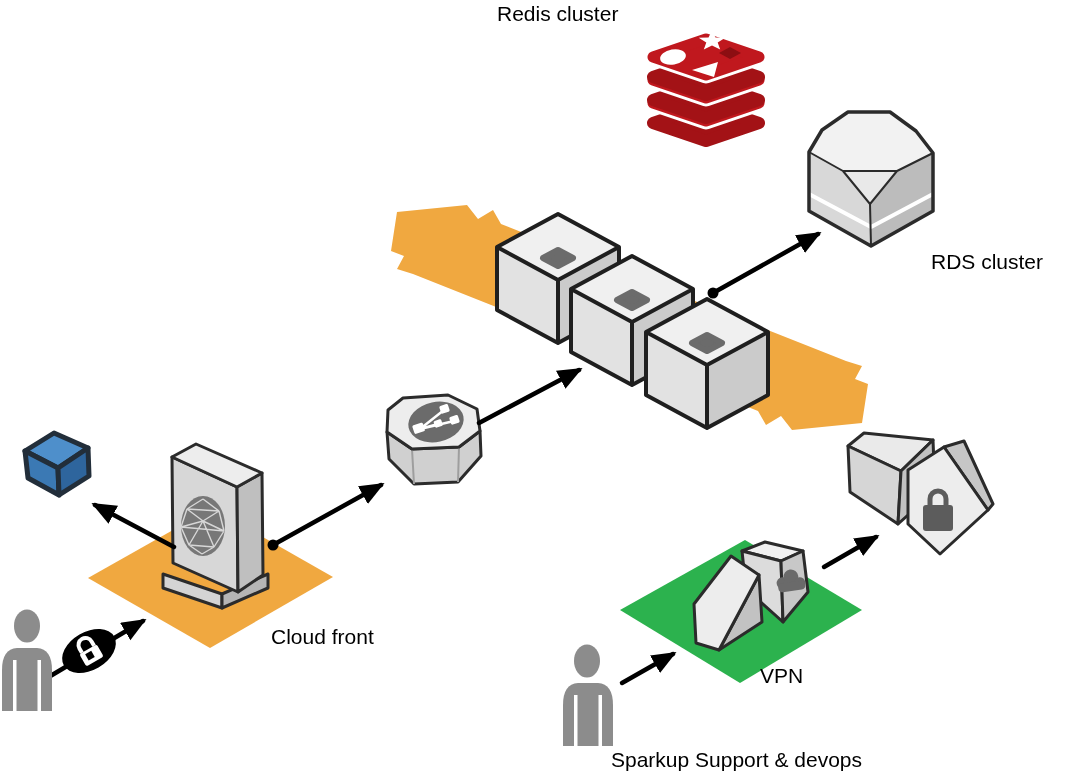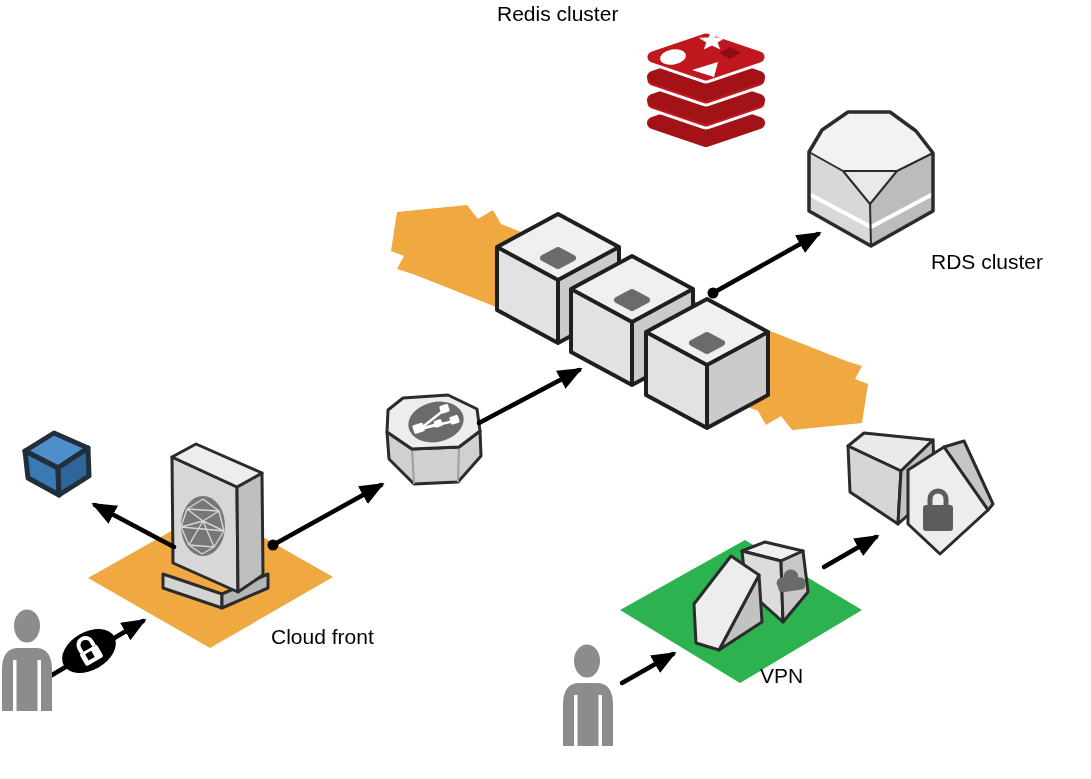--- a/index.html
+++ b/index.html
@@ -220,14 +220,15 @@
     <path d="M563,746 L563,705 Q563,684 578,683 L598,683 Q613,684 613,705 L613,746 Z"></path>
     <rect x="574" y="695" width="3.5" height="51" fill="#FFFFFF"></rect>
     <rect x="598.5" y="695" width="3.5" height="51" fill="#FFFFFF"></rect>
   </g>
 </svg>
 
 <div class="diagram-label" id="label-redis">Redis cluster</div>
 <div class="diagram-label" id="label-rds">RDS cluster</div>
 <div class="diagram-label" id="label-cloudfront">Cloud front</div>
 <div class="diagram-label" id="label-vpn">VPN</div>
+<div class="diagram-label" id="label-sparkup">Sparkup Support &amp; devops</div>
 
 </div>
 
 </body></html>

